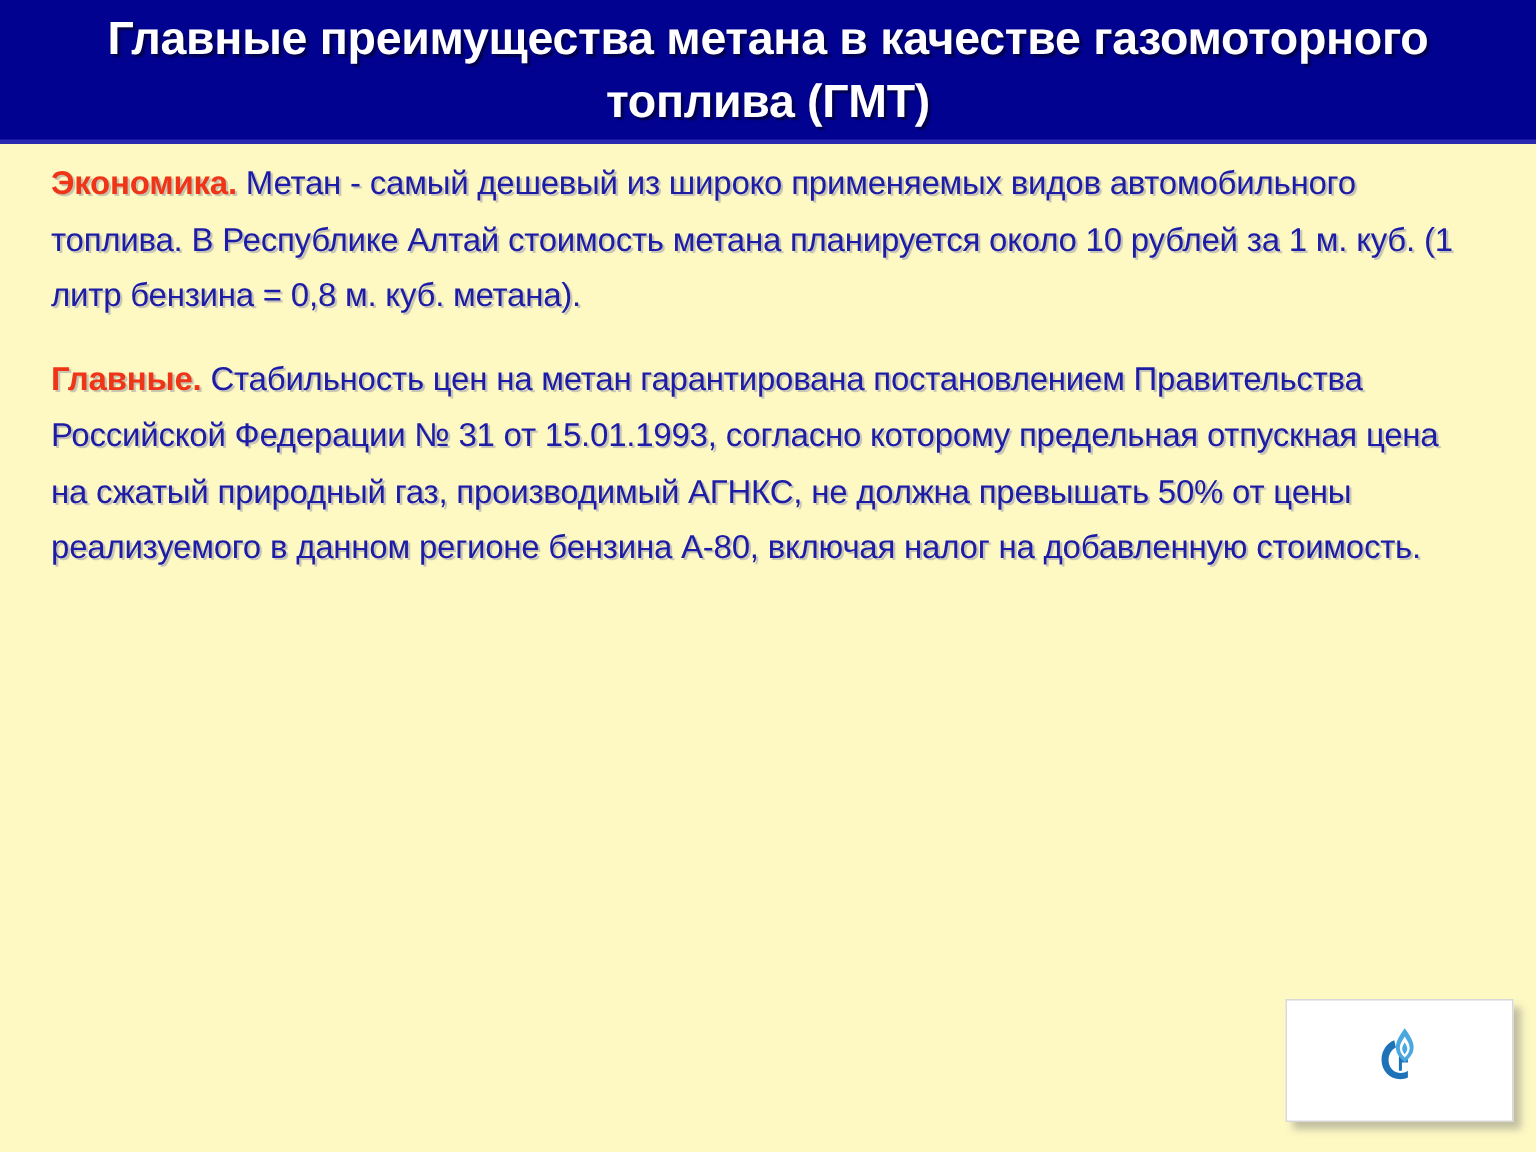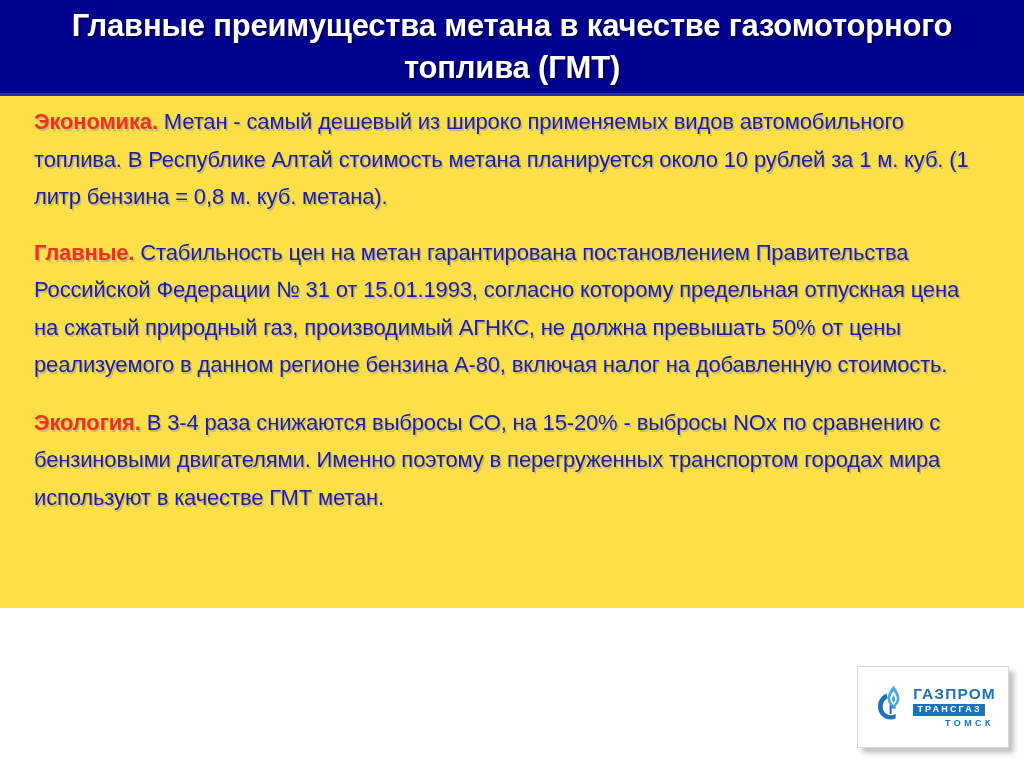--- a/index.html
+++ b/index.html
@@ -11,22 +11,22 @@
     width: 1024px;
     height: 768px;
     background: #fffffd;
     font-family: "Liberation Sans", "DejaVu Sans", sans-serif;
     overflow: hidden;
   }
 
   .slide {
     position: relative;
     width: 1024px;
-    height: 608px;
-    background: #fde047;
+    height: 768px;
+    background: #fef9c3;
   }
 
   
   .title-bar {
     position: absolute;
     left: 0;
     top: 0;
     width: 1024px;
     height: 96px;
     background: #020291;
@@ -145,37 +145,29 @@
   <div class="content">
 
     <p class="para p-economics">
       <span class="lead">Экономика.</span><span> Метан - самый дешевый из широко применяемых видов автомобильного топлива. В Республике Алтай стоимость метана планируется около 10 рублей за 1 м. куб. (1 литр бензина = 0,8 м. куб. метана).</span>
     </p>
 
     <p class="para p-guarantees">
       <span class="lead">Главные.</span><span> Стабильность цен на метан гарантирована постановлением Правительства Российской Федерации № 31 от 15.01.1993, согласно которому предельная отпускная цена на сжатый природный газ, производимый АГНКС, не должна превышать 50% от цены реализуемого в данном регионе бензина А-80, включая налог на добавленную стоимость.</span>
     </p>
 
-    <p class="para p-ecology">
-      <span class="lead">Экология.</span><span> В 3-4 раза снижаются выбросы СО, на 15-20% - выбросы NOx по сравнению с бензиновыми двигателями. Именно поэтому в перегруженных транспортом городах мира используют в качестве ГМТ метан.</span>
-    </p>
 
 
   </div>
 
   <div class="logo-plate">
     <div class="logo-inner">
       <svg class="logo-mark" viewBox="0 0 40 46" aria-hidden="true">
         <path d="M16.5 9.5 C11.5 11.5 8 16.5 8 22.5 C8 30 13.6 35.5 20.5 35.5 C22.4 35.5 24.1 35.1 25.6 34.4 L25.6 29.8 C24.2 30.8 22.6 31.3 20.8 31.3 C16.2 31.3 12.7 27.6 12.7 22.6 C12.7 18.9 14.6 15.8 17.6 14.3 Z" fill="#1d72b8"></path>
         <path d="M19.6 20.4 L25.6 20.4 L25.6 24.4 L21.6 24.4 L21.6 29.9 L19.6 29.9 Z" fill="#1d72b8"></path>
         <path d="M23.5 1.5 C20.2 6.2 17.6 9.8 17.6 14.2 C17.6 18.4 20.2 21.4 23.5 24.2 C26.8 21.4 29.4 18.4 29.4 14.2 C29.4 9.8 26.8 6.2 23.5 1.5 Z" fill="#4aa7e0"></path>
         <path d="M23.5 7.0 C21.6 10.0 20.2 12.1 20.2 14.6 C20.2 17.1 21.7 19.1 23.5 21.0 C25.3 19.1 26.8 17.1 26.8 14.6 C26.8 12.1 25.4 10.0 23.5 7.0 Z" fill="#ffffff"></path>
         <path d="M23.5 11.0 C22.5 12.7 21.8 13.8 21.8 15.2 C21.8 16.6 22.6 17.7 23.5 18.8 C24.4 17.7 25.2 16.6 25.2 15.2 C25.2 13.8 24.5 12.7 23.5 11.0 Z" fill="#4aa7e0"></path>
       </svg>
-      <div class="logo-words">
-        <div class="logo-gazprom">ГАЗПРОМ</div>
-        <div class="logo-transgaz">ТРАНСГАЗ</div>
-        <div class="logo-tomsk">ТОМСК</div>
-      </div>
     </div>
   </div>
 
 </div>
 
 </body></html>

